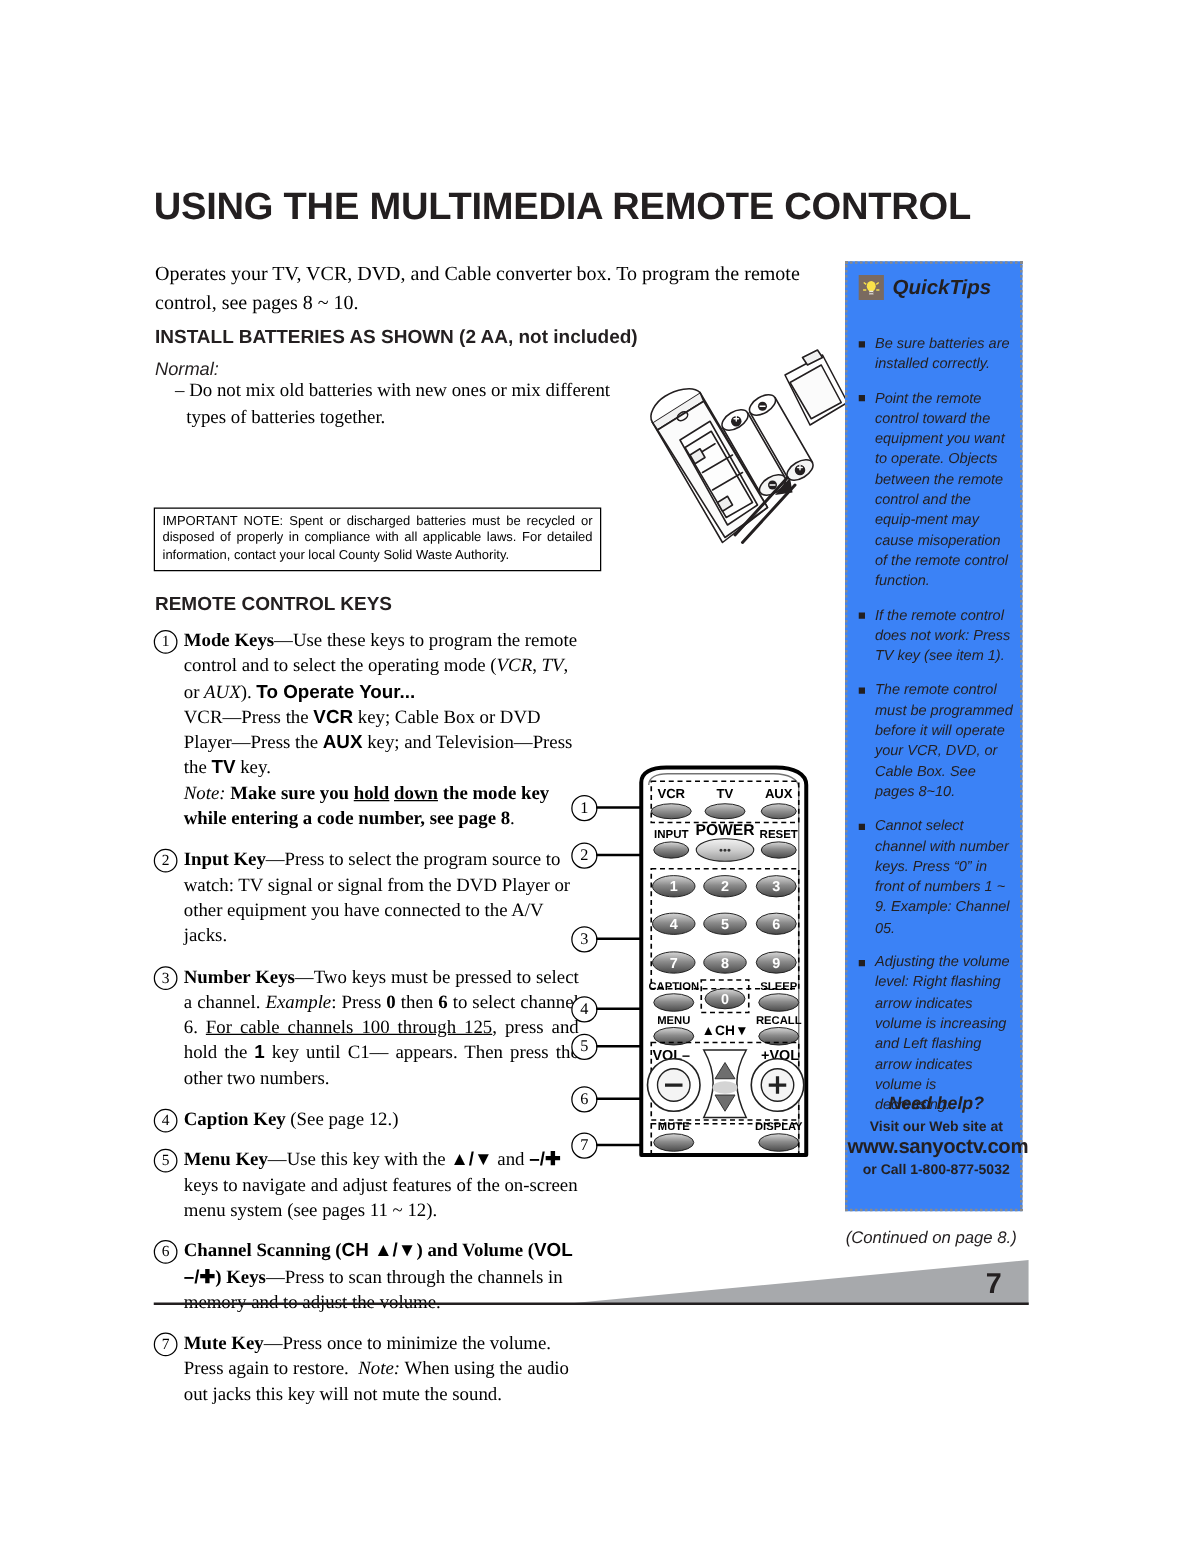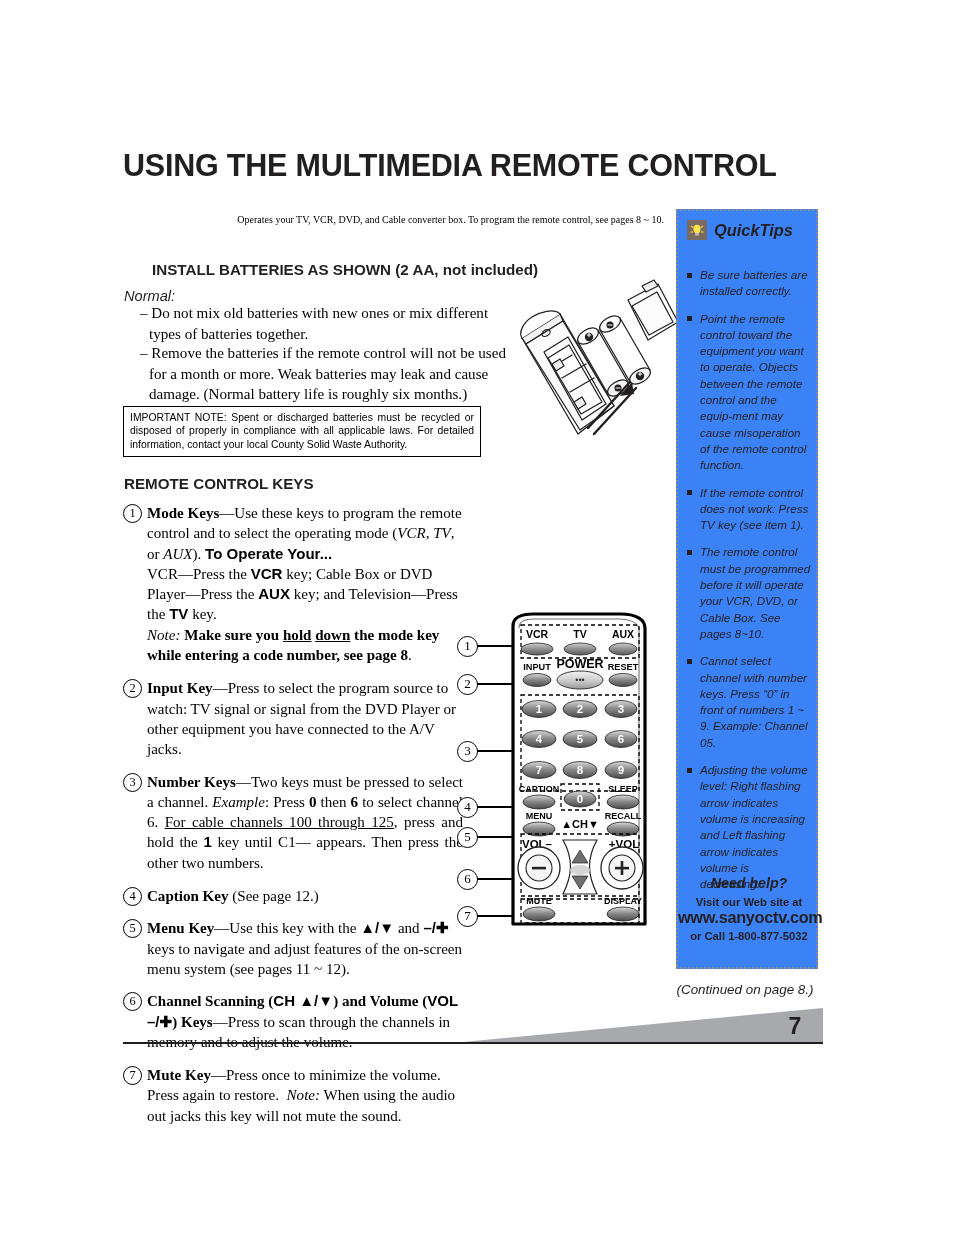--- a/index.html
+++ b/index.html
@@ -20,34 +20,34 @@
     font-weight:bold;
     font-size:30.5px;
     letter-spacing:-0.2px;
     color:#231f20;
     white-space:nowrap;
   }
 
   
   .intro{
     position:absolute;left:114px;top:208px;width:540px;
-    font-size:10px;line-height:23px;
-    text-align:right;
+    font-size:16px;line-height:23px;
+    text-align:left;
   }
 
   
   .sec-head{
     position:absolute;
     font-family:"Liberation Sans", sans-serif;
     font-weight:bold;
     font-size:15.2px;
     color:#231f20;
     white-space:nowrap;
   }
-  #head-install{left:114px;top:261px;margin-left:28px;}
+  #head-install{left:114px;top:261px;}
   #head-keys{left:114px;top:475px;}
 
   
   .notes-label{
     position:absolute;left:114px;top:288px;
     font-family:"Liberation Sans", sans-serif;
     font-style:italic;font-size:14.6px;color:#231f20;
   }
   .note-item{
     position:absolute;left:114px;width:380px;
@@ -169,23 +169,20 @@
   <div class="title">USING THE MULTIMEDIA REMOTE CONTROL</div>
 
   <div class="intro">Operates your TV, VCR, DVD, and Cable converter box. To program the remote control, see pages 8 ~ 10.</div>
 
   <div class="sec-head" id="head-install">INSTALL BATTERIES AS SHOWN (2 AA, not included)</div>
 
   <div class="notes-label">Normal:</div>
 
   <div class="note-item" id="note1">
     <span class="note-body">– <span>Do not mix old batteries with new ones or mix different types of batteries together.</span></span>
-  </div>
-  <div class="note-item" id="note2">
-    <span class="note-body">– <span>Remove the batteries if the remote control will not be used for a month or more. Weak batteries may leak and cause damage. (Normal battery life is roughly six months.)</span></span>
   </div>
 
   <div class="impnote">IMPORTANT NOTE: Spent or discharged batteries must be recycled or disposed of properly in compliance with all applicable laws. For detailed information, contact your local County Solid Waste Authority.</div>
 
   <div class="battery-art">
     <svg width="180" height="192" viewBox="0 0 180 192">
       <g fill="none" stroke="#231f20" stroke-width="1.25" stroke-linejoin="round" stroke-linecap="round">
 
         <path d="M20 60 L58 36 L112 128 L76 156 Z" fill="#ffffff"></path>
         <path d="M20 60 L24 66 L61 43 L58 36 Z" fill="#f2f2f2"></path>

